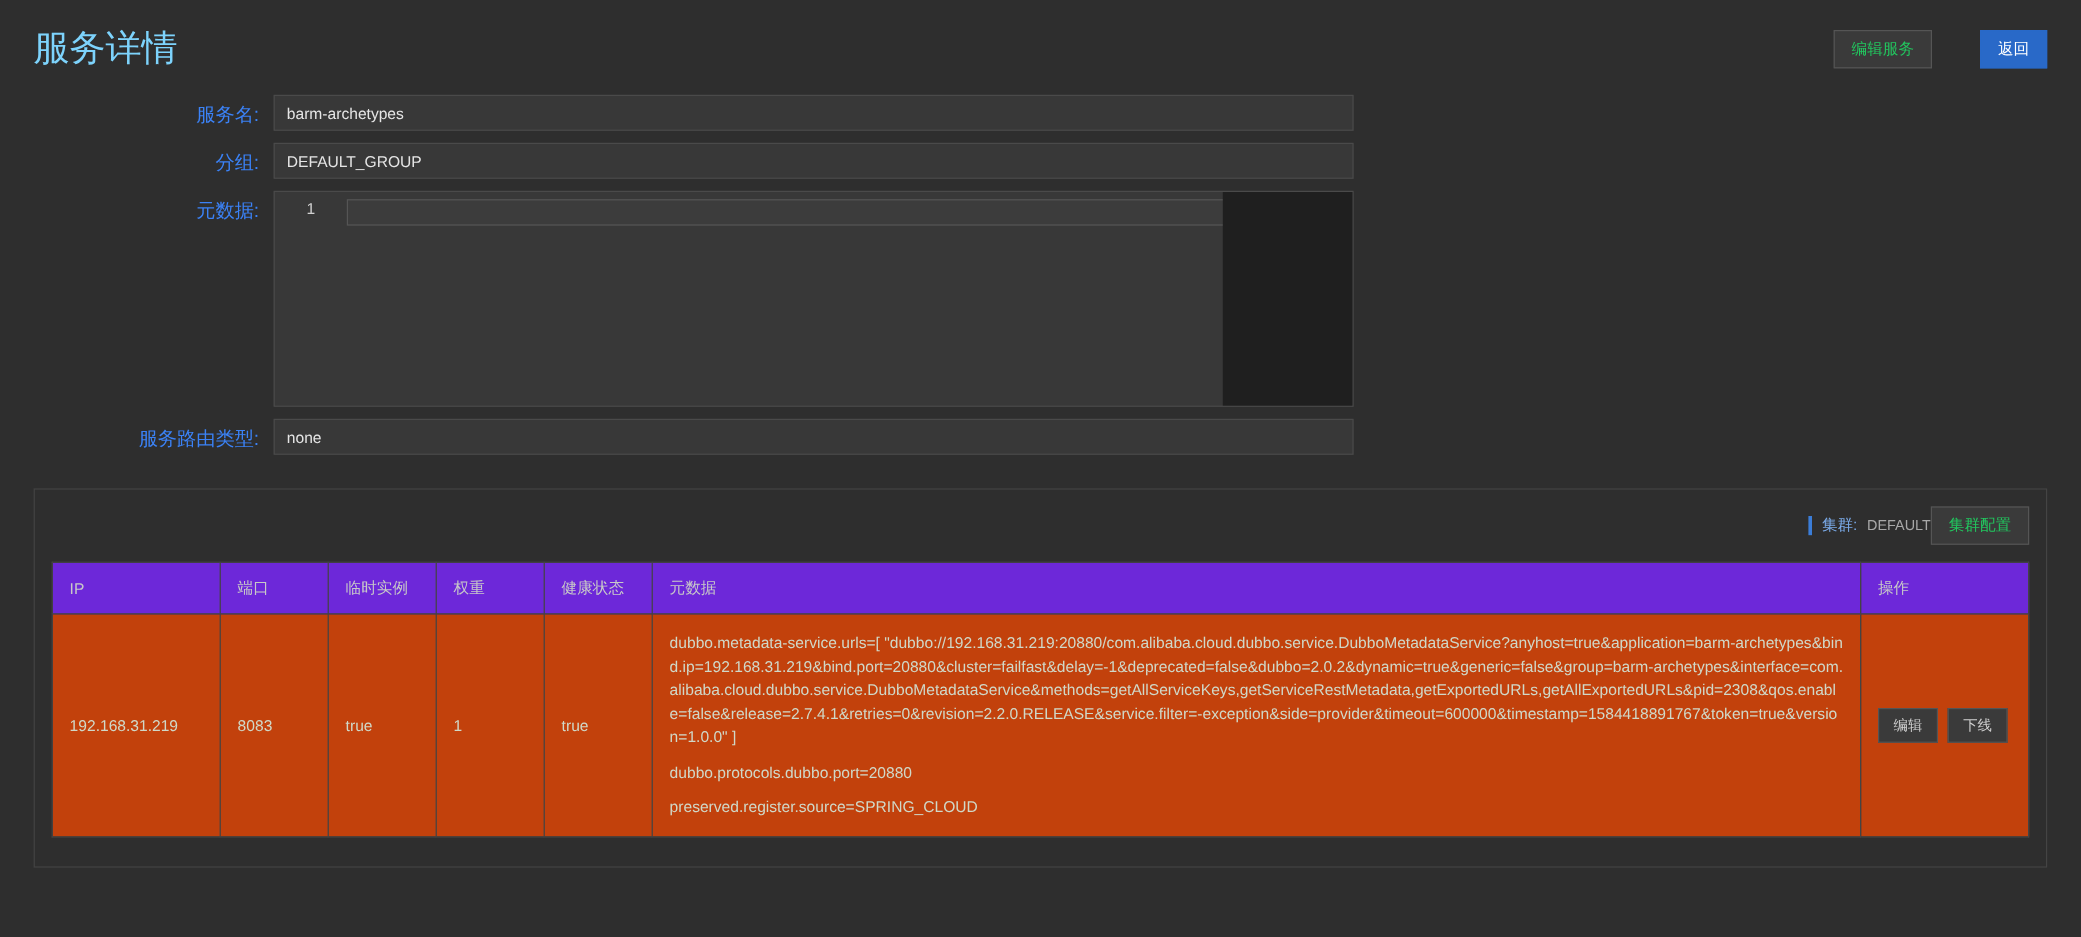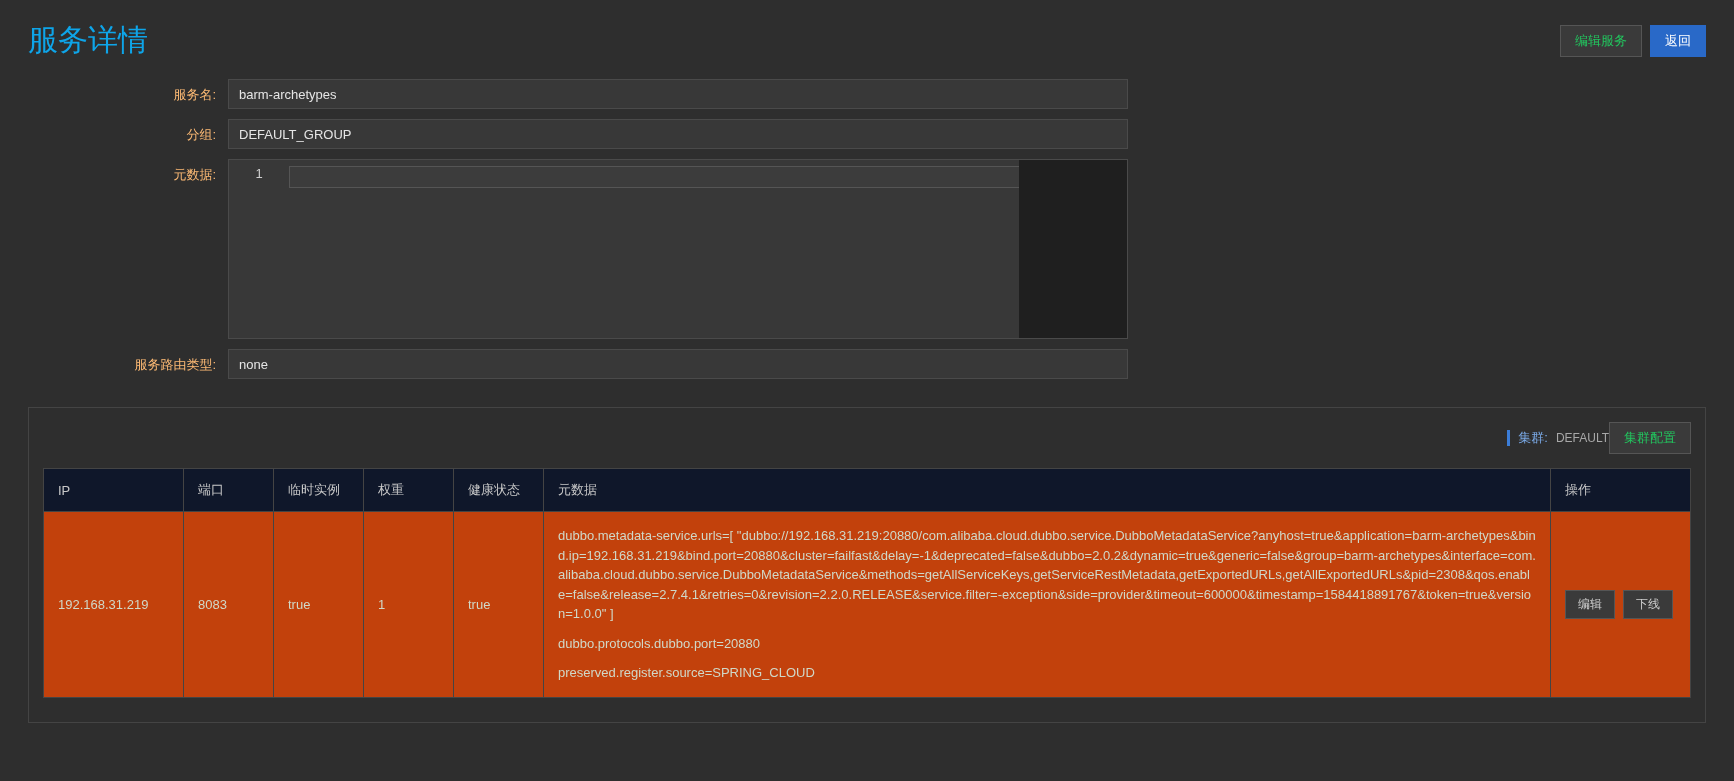--- a/index.html
+++ b/index.html
@@ -14,54 +14,55 @@
     }
     .header {
       display: flex;
       justify-content: space-between;
       align-items: center;
       padding: 20px 28px 18px 28px;
     }
     .page-title {
       font-size: 30px;
       font-weight: 300;
-      color: #0ea5e9;
+      color: #7dd3fc;
     }
     .header-buttons {
       display: flex;
       gap: 8px;
     }
     .btn {
       padding: 6px 14px;
       font-size: 13px;
       border: 1px solid #555;
       background: #3a3a3a;
       color: #22c55e;
       cursor: pointer;
     }
     .btn-primary {
       background: #2969c8;
       border-color: #2969c8;
       color: #fff;
+      margin-left: 32px;
     }
     .form-area {
       padding: 0 28px 8px 28px;
     }
     .form-row {
       display: flex;
       align-items: flex-start;
       margin-bottom: 10px;
     }
     .form-label {
       width: 200px;
       text-align: right;
       padding-right: 12px;
       padding-top: 7px;
-      color: #fdba74;
-      font-size: 13px;
+      color: #3b82f6;
+      font-size: 16px;
     }
     .form-input {
       flex: 0 0 900px;
       background: #383838;
       border: 1px solid #4a4a4a;
       color: #e5e5e5;
       padding: 6px 10px;
       font-size: 13px;
       height: 30px;
     }
@@ -123,21 +124,21 @@
     .cluster-name {
       color: #a8a8a8;
       font-size: 12px;
     }
     table {
       width: 100%;
       border-collapse: collapse;
     }
     thead th {
       text-align: left;
-      background: #0f172a;
+      background: #6d28d9;
       border: 1px solid #444;
       padding: 12px 14px;
       color: #c8c8c8;
       font-weight: normal;
       font-size: 13px;
     }
     tbody td {
       border: 1px solid #444;
       padding: 14px;
       background: #c2410c;

